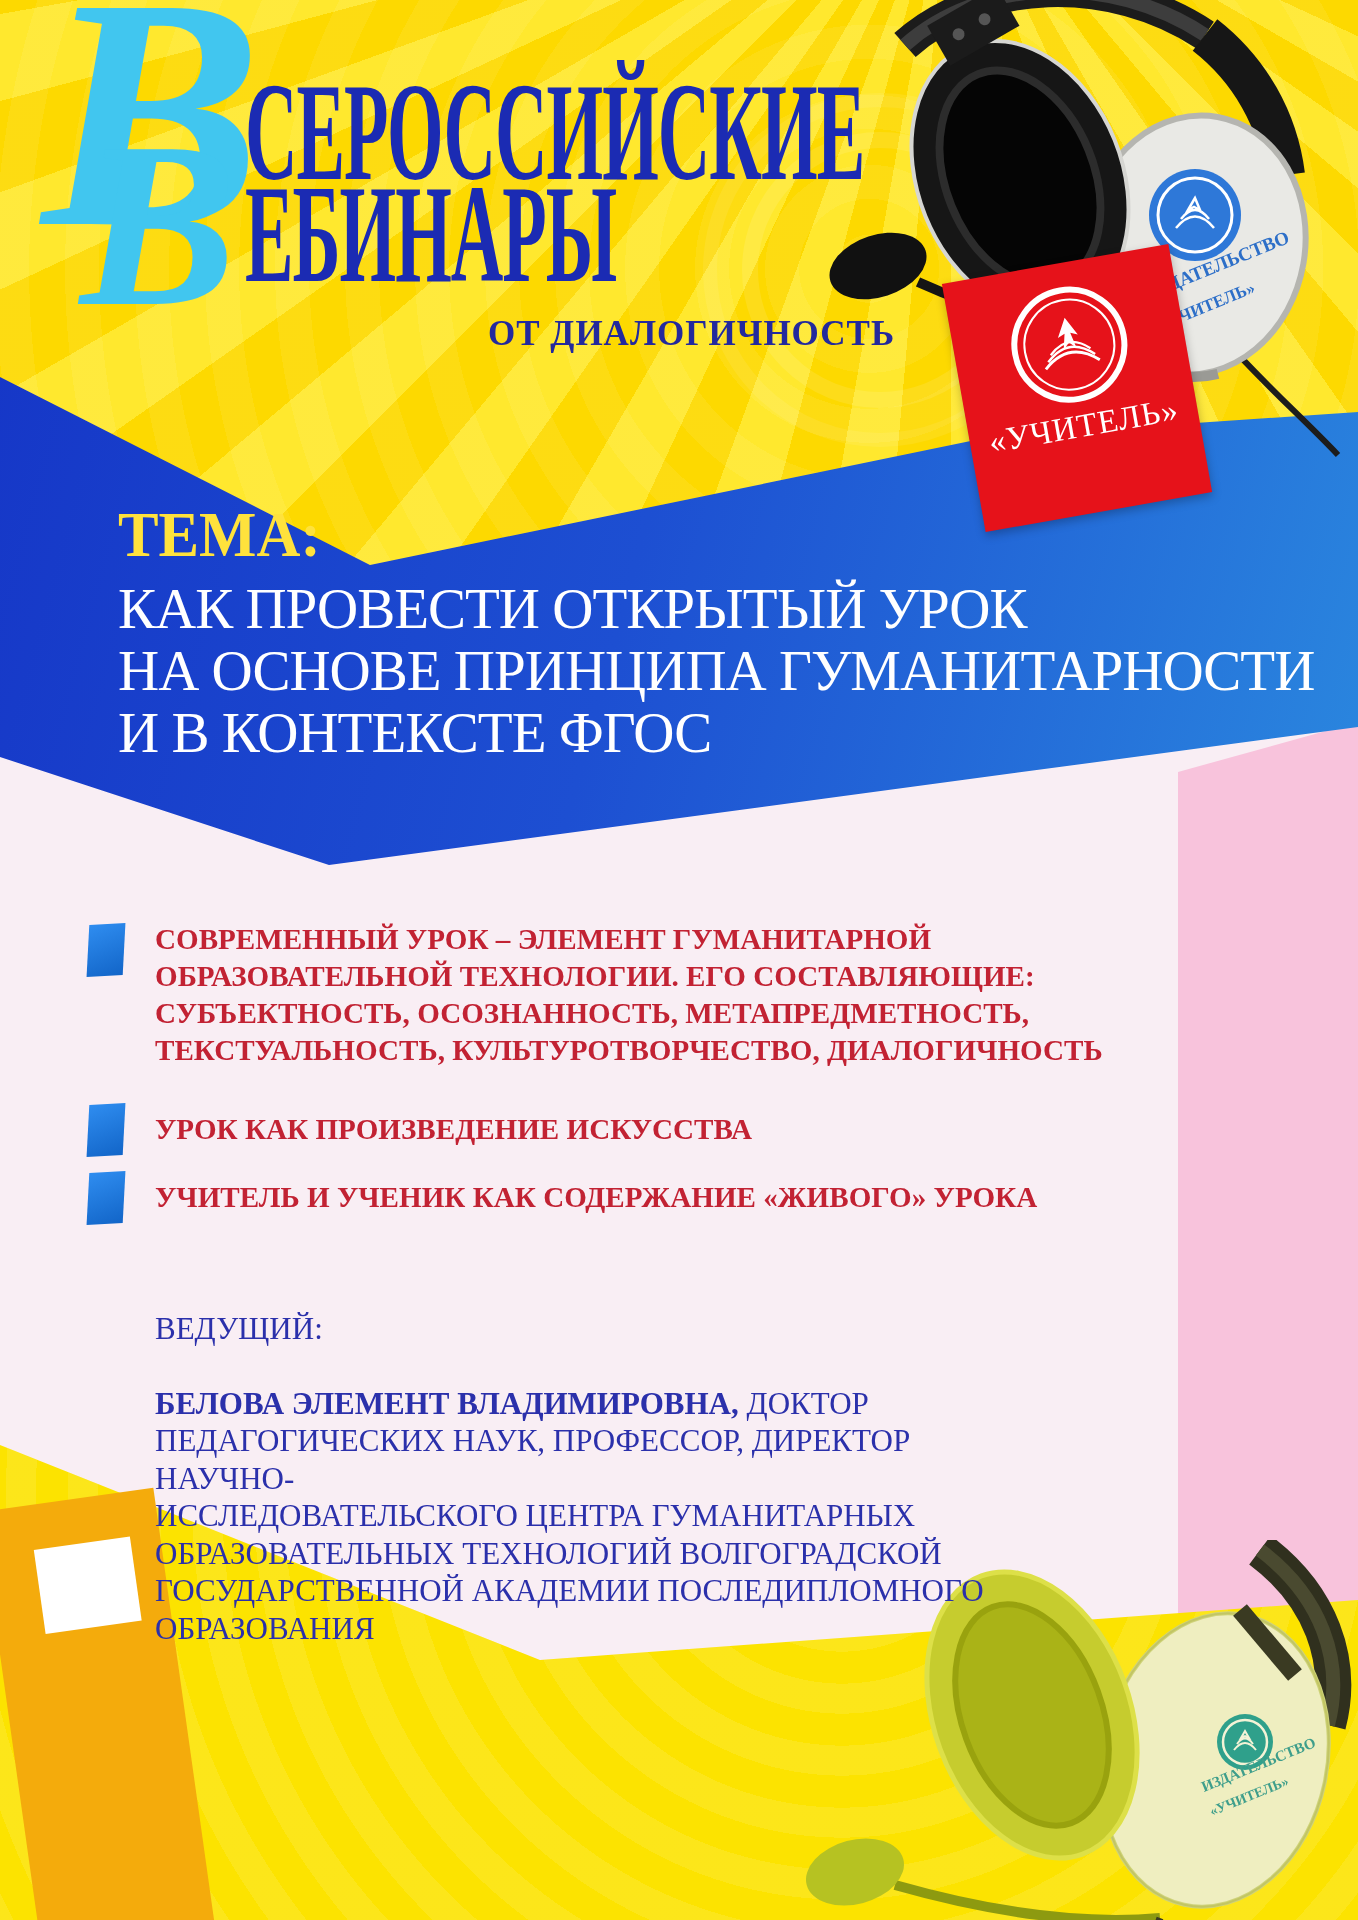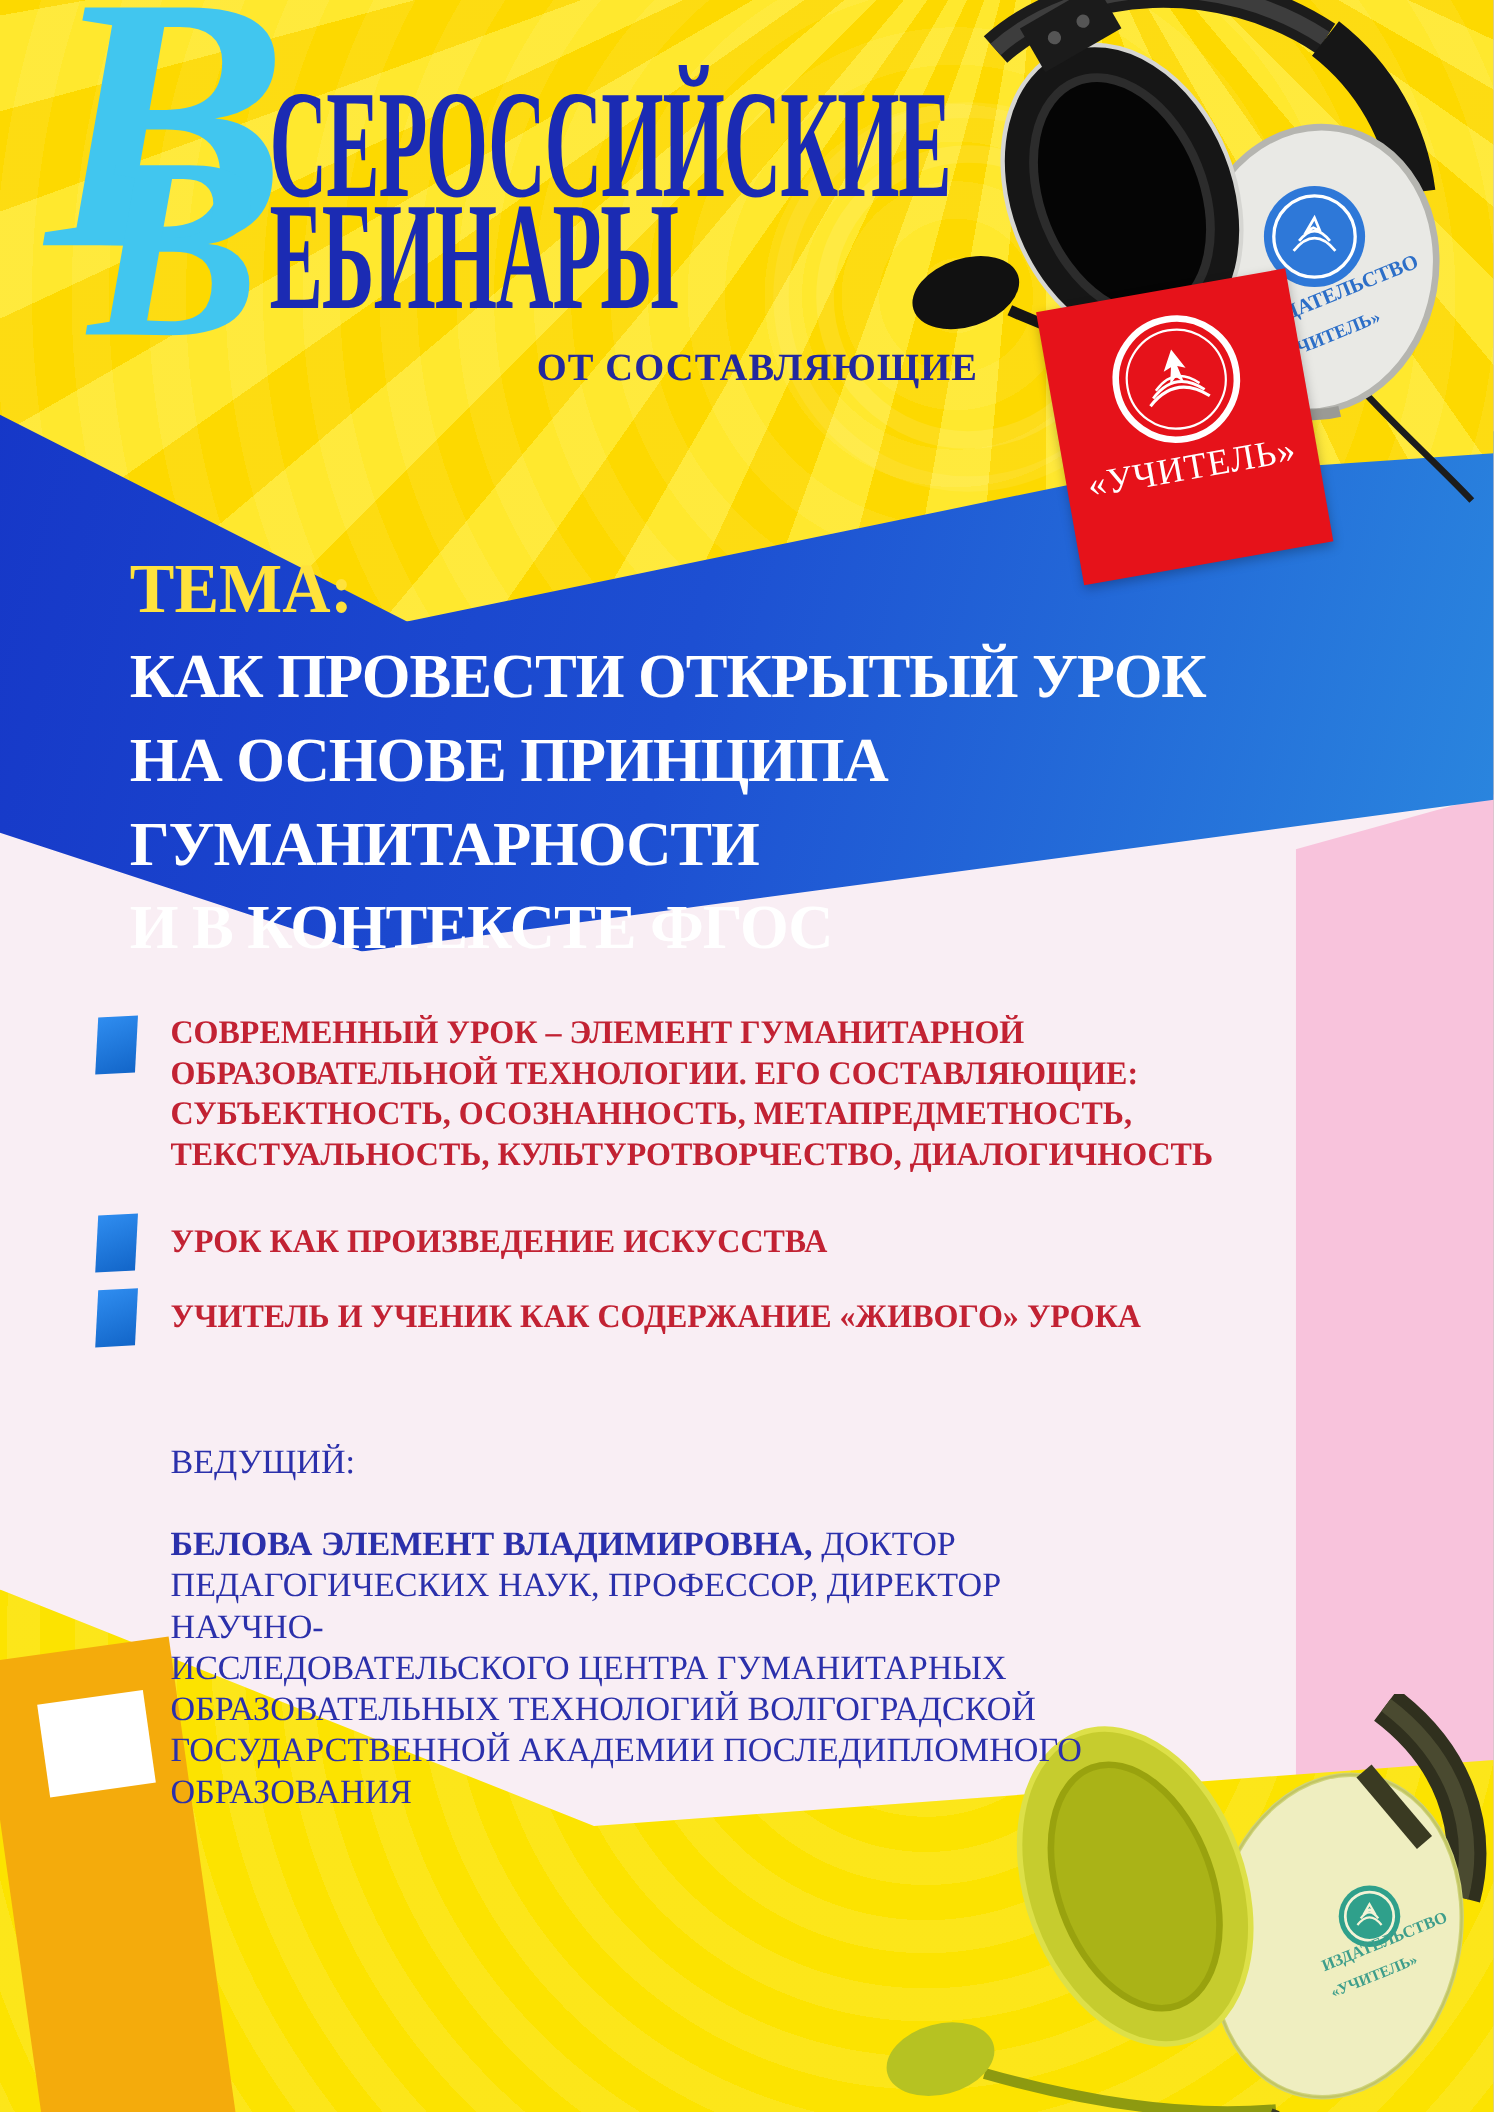--- a/index.html
+++ b/index.html
@@ -36,22 +36,22 @@
   .red-square{position:absolute;left:962px;top:262px;width:230px;height:252px;background:#e6121a;
     transform:rotate(-10deg);box-shadow:0 4px 10px rgba(0,0,0,.25);text-align:center;}
   .ring{margin:24px auto 6px;width:104px;height:104px;border:6px solid #fff;border-radius:50%;
     display:flex;align-items:center;justify-content:center;}
   .ring-inner{width:88px;height:88px;border:2px solid #fff;border-radius:50%;
     display:flex;align-items:center;justify-content:center;}
   .red-square .label{color:#fff;font-size:33px;letter-spacing:1px;}
   
   .tema{position:absolute;left:118px;top:498px;color:#ffe23c;font-size:64px;font-weight:bold;
     transform:scaleX(.95);transform-origin:left top;}
-  .topic{position:absolute;left:118px;top:578px;color:#ffffff;font-size:57px;font-weight:bold;
-    line-height:76px;white-space:pre-line;letter-spacing:-1px;}
+  .topic{position:absolute;left:118px;top:578px;color:#ffffff;font-size:57px;font-weight:normal;
+    line-height:62px;white-space:pre-line;letter-spacing:-1px;}
   
   .bullet-marker{position:absolute;width:36px;height:52px;
     background:linear-gradient(160deg,#2f8df0,#1265c8);transform:skewX(-6deg) rotate(-3deg);}
   .bm1{left:88px;top:924px;}
   .bm2{left:88px;top:1104px;}
   .bm3{left:88px;top:1172px;}
   .bullet-text{position:absolute;left:155px;color:#c22233;font-size:30px;font-weight:bold;
     line-height:37px;white-space:pre-line;transform:scaleX(.97);transform-origin:left top;}
   .bt1{top:920px;}
   .bt2{top:1110px;}
@@ -157,21 +157,21 @@
         </svg>
       </div>
     </div>
     <div class="label">«УЧИТЕЛЬ»</div>
   </div>
 
   <div class="big-v v1 z10">В</div>
   <div class="big-v v2 z10">В</div>
   <div class="title-line t1 z10">СЕРОССИЙСКИЕ</div>
   <div class="title-line t2 z10">ЕБИНАРЫ</div>
-  <div class="from-pub z10">ОТ  СОСТАВЛЯЮЩИЕ</div>
+  <div class="from-pub z10">ОТ  ДИАЛОГИЧНОСТЬ</div>
 
   <div class="tema z10">ТЕМА:</div>
   <div class="topic z10">КАК ПРОВЕСТИ ОТКРЫТЫЙ УРОК
 НА ОСНОВЕ ПРИНЦИПА ГУМАНИТАРНОСТИ
 И В КОНТЕКСТЕ ФГОС</div>
 
   <div class="bullet-marker bm1 z10"></div>
   <div class="bullet-text bt1 z10">СОВРЕМЕННЫЙ УРОК – ЭЛЕМЕНТ ГУМАНИТАРНОЙ
 ОБРАЗОВАТЕЛЬНОЙ ТЕХНОЛОГИИ. ЕГО СОСТАВЛЯЮЩИЕ:
 СУБЪЕКТНОСТЬ, ОСОЗНАННОСТЬ, МЕТАПРЕДМЕТНОСТЬ,

